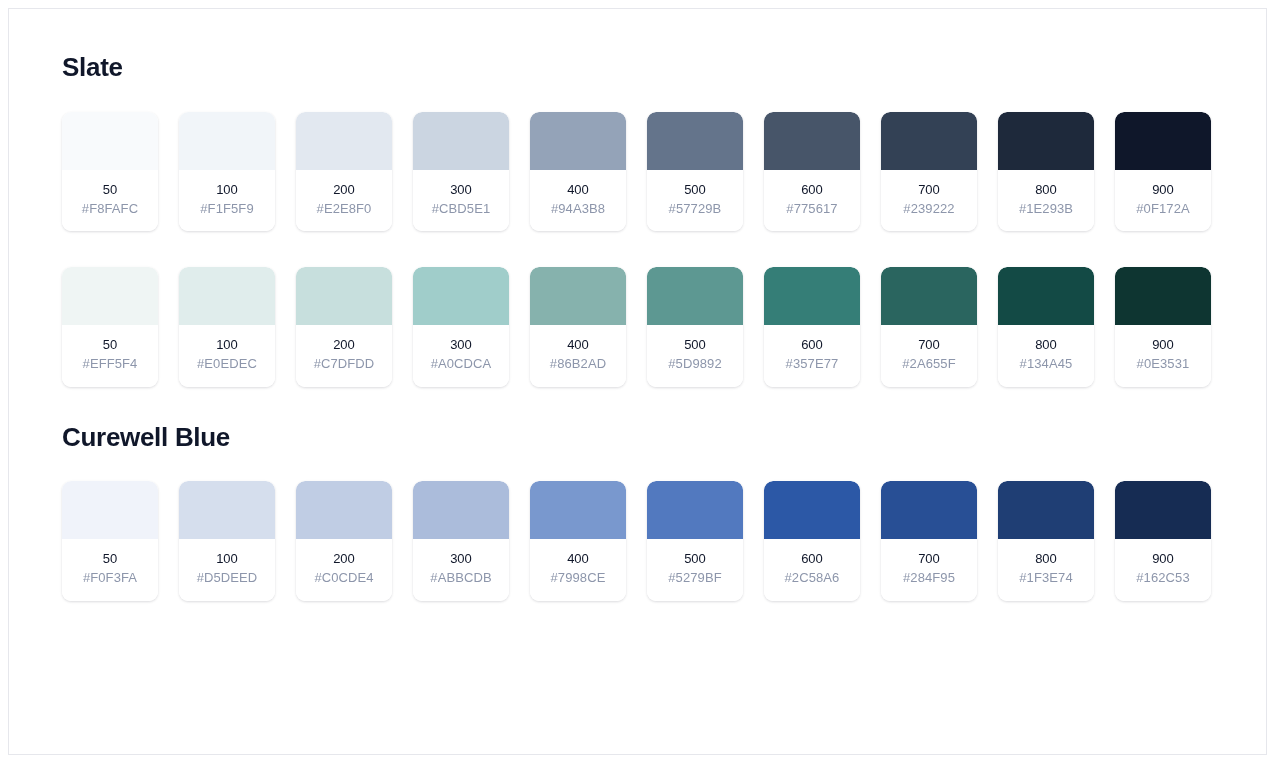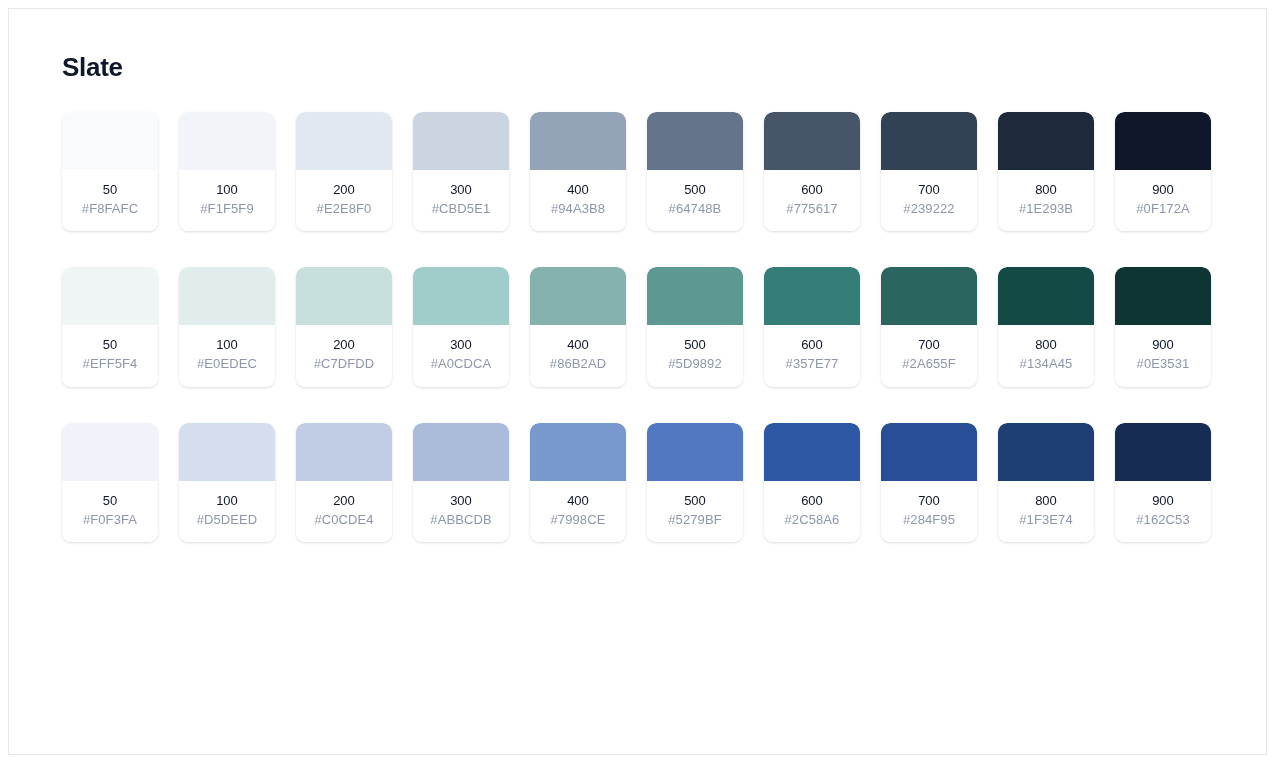--- a/index.html
+++ b/index.html
@@ -131,21 +131,21 @@
             <div class="swatch-color" style="background-color: rgb(148, 163, 184);"></div>
             <div class="swatch-meta">
               <div class="swatch-step">400</div>
               <div class="swatch-hex">#94A3B8</div>
             </div>
           </div>
           <div class="swatch-card">
             <div class="swatch-color" style="background-color: rgb(100, 116, 139);"></div>
             <div class="swatch-meta">
               <div class="swatch-step">500</div>
-              <div class="swatch-hex">#64748B</div>
+              <div class="swatch-hex">#57729B</div>
             </div>
           </div>
           <div class="swatch-card">
             <div class="swatch-color" style="background-color: rgb(71, 85, 105);"></div>
             <div class="swatch-meta">
               <div class="swatch-step">600</div>
               <div class="swatch-hex">#775617</div>
             </div>
           </div>
           <div class="swatch-card">
@@ -239,20 +239,21 @@
           <div class="swatch-card">
             <div class="swatch-color" style="background-color: rgb(14, 53, 49);"></div>
             <div class="swatch-meta">
               <div class="swatch-step">900</div>
               <div class="swatch-hex">#0E3531</div>
             </div>
           </div>
         </div>
       </div>
       <div class="section">
+        <h2 class="section-title">Curewell Blue</h2>
         <div class="swatch-row">
           <div class="swatch-card">
             <div class="swatch-color" style="background-color: rgb(240, 243, 250);"></div>
             <div class="swatch-meta">
               <div class="swatch-step">50</div>
               <div class="swatch-hex">#F0F3FA</div>
             </div>
           </div>
           <div class="swatch-card">
             <div class="swatch-color" style="background-color: rgb(213, 222, 237);"></div>

